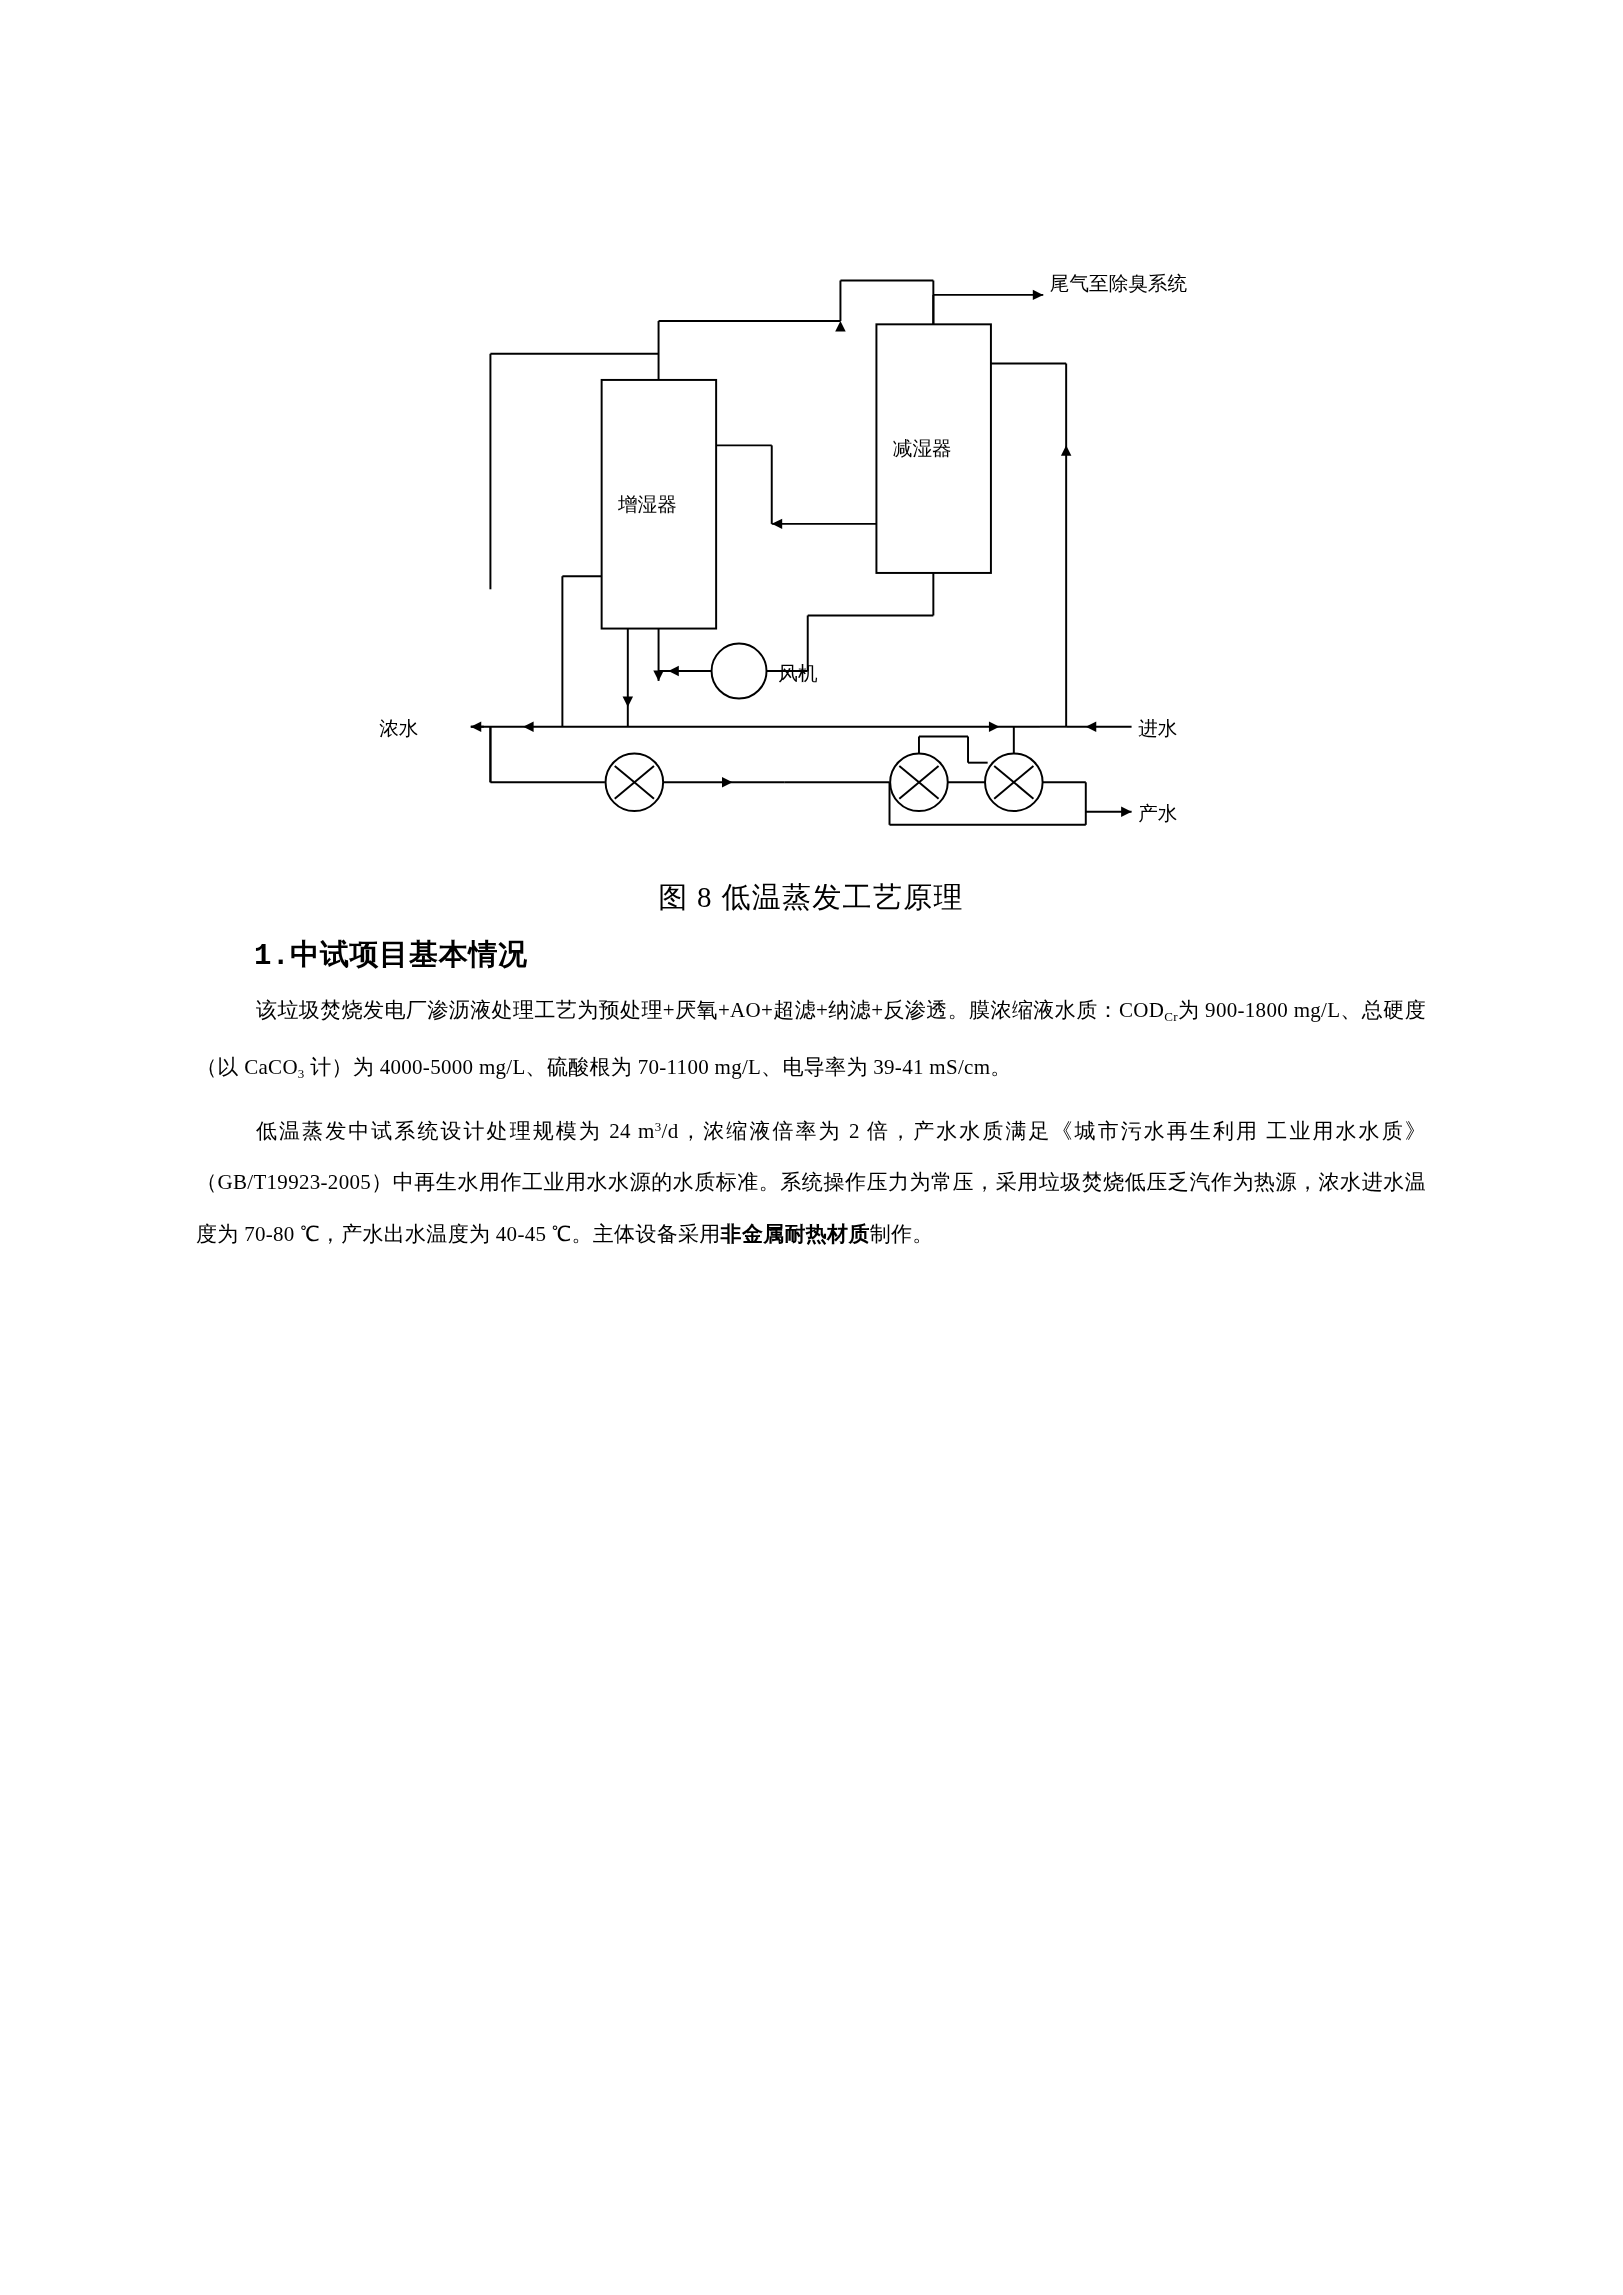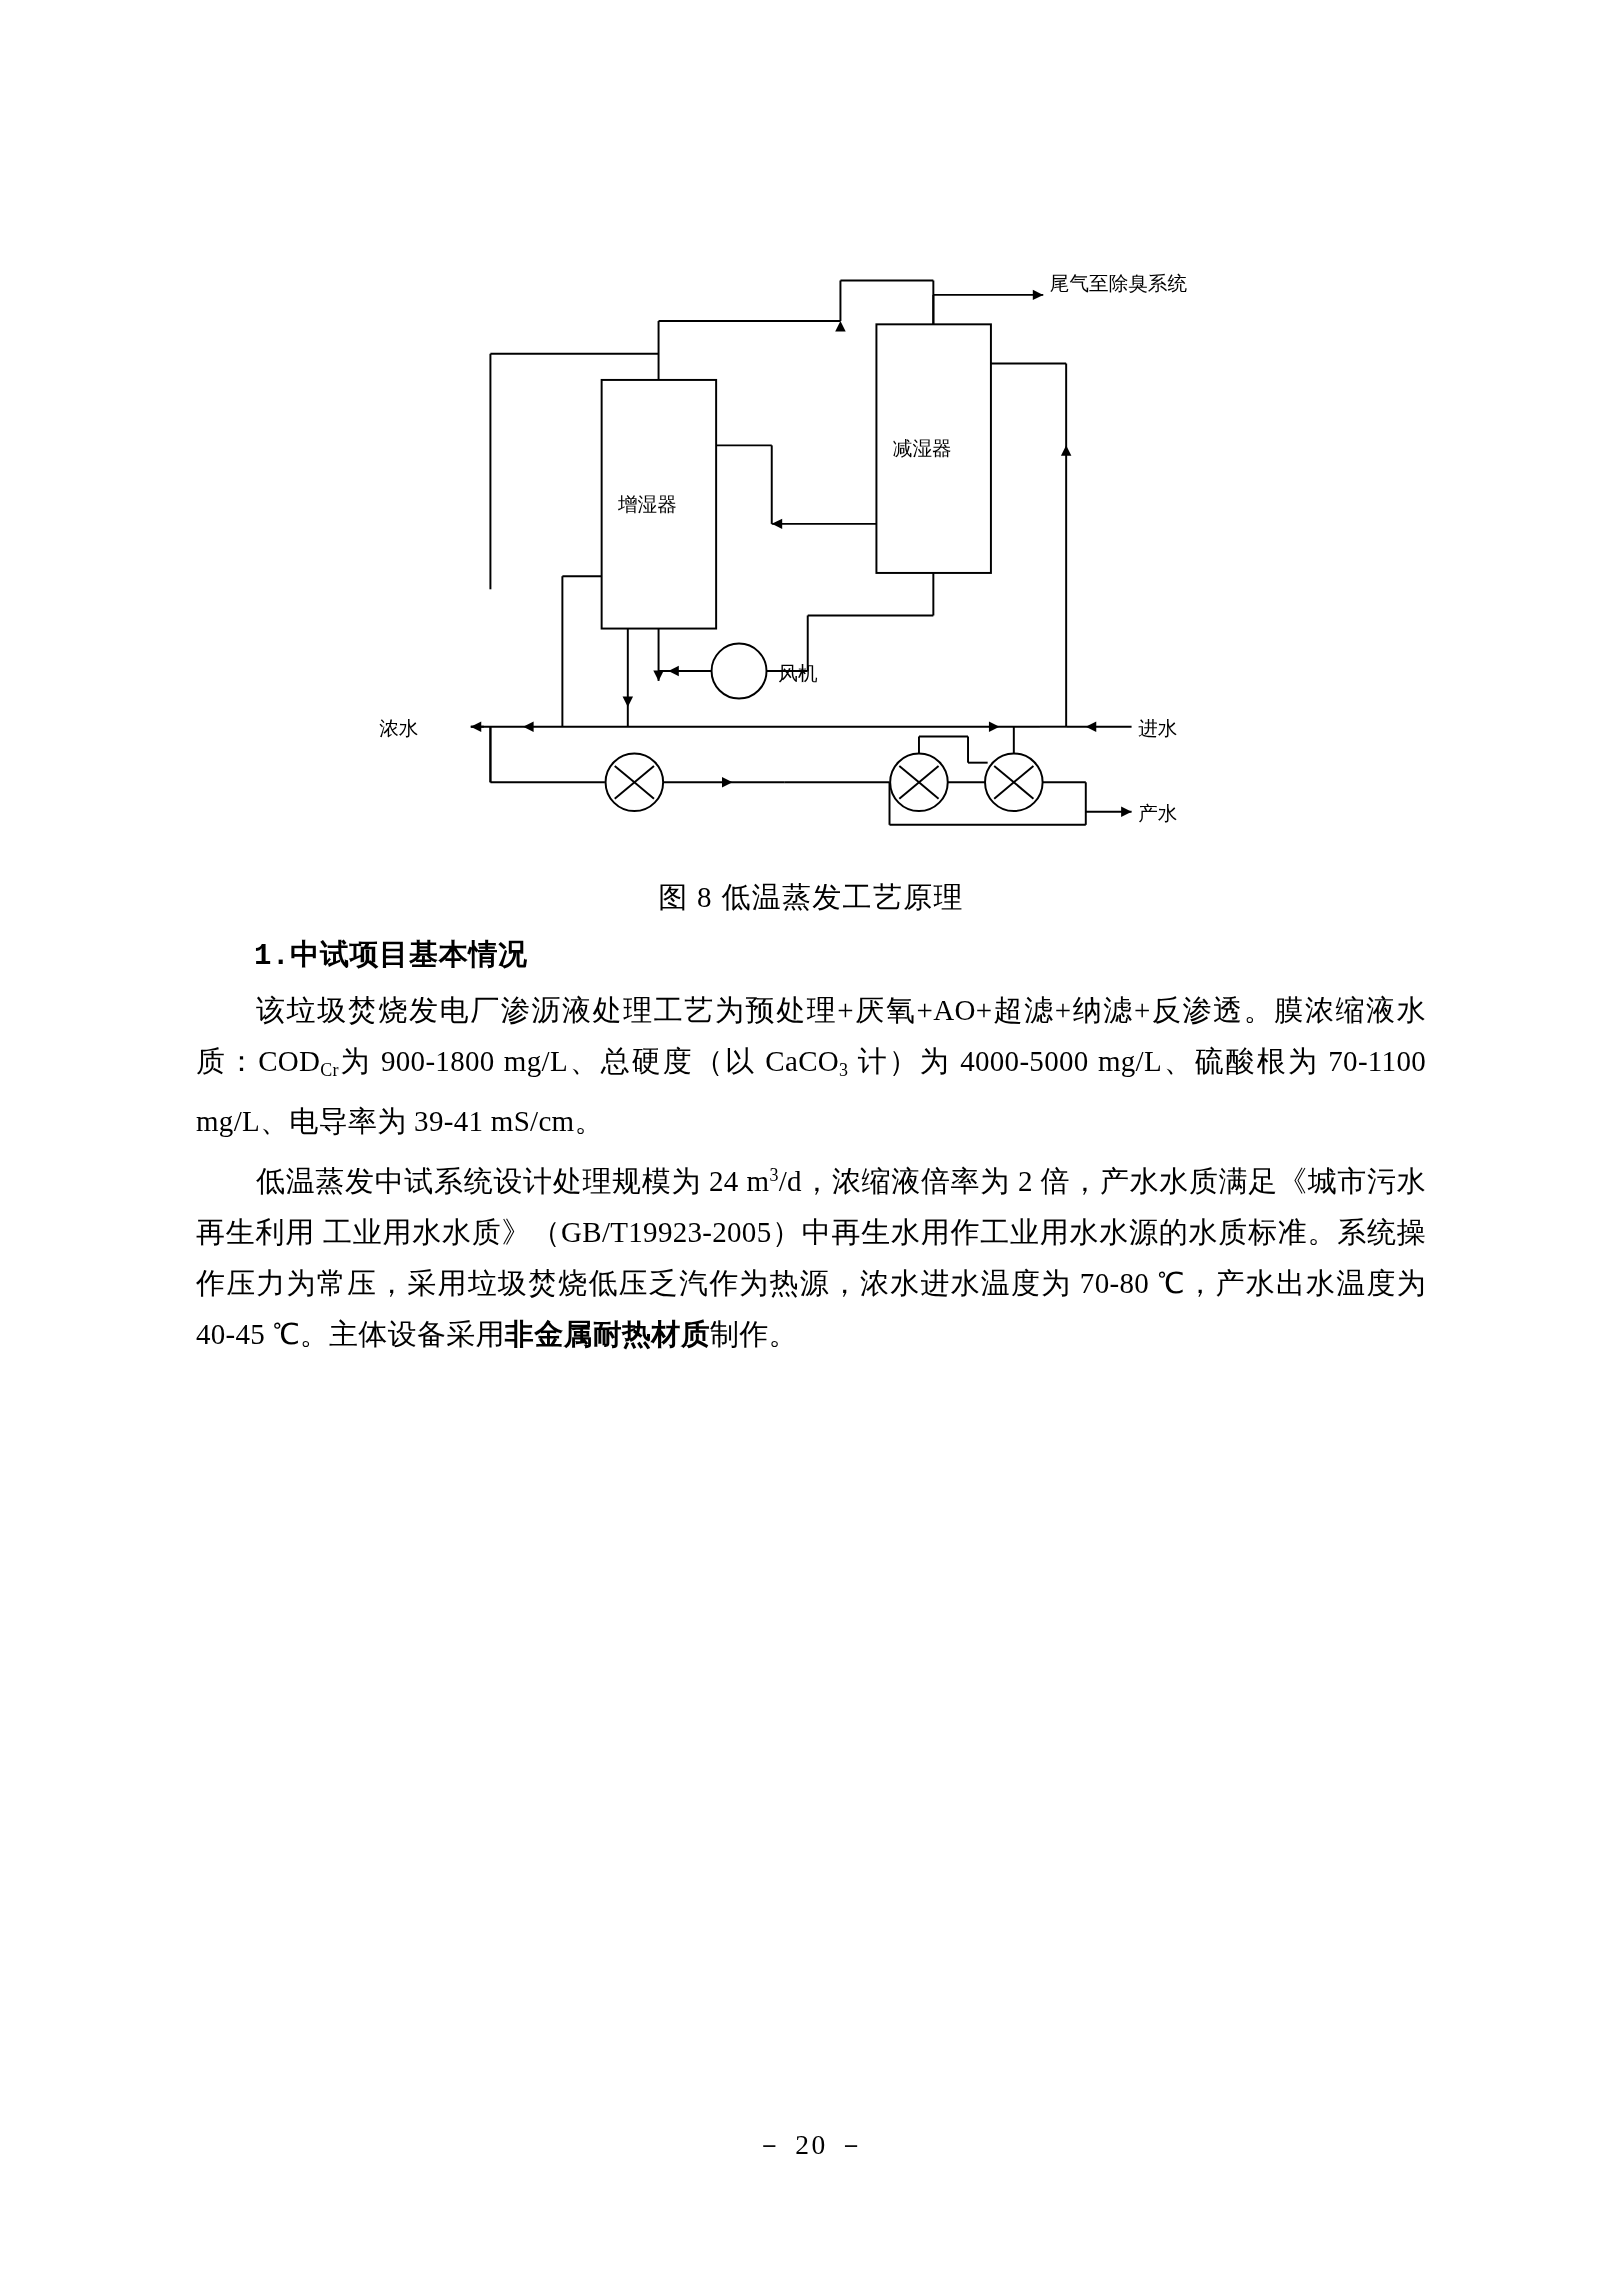--- a/index.html
+++ b/index.html
@@ -51,21 +51,21 @@
   
   .heading {
     font-size: 29px;
     font-weight: bold;
     font-family: Liberation Mono, monospace;
     text-indent: 58px;
     margin: 14.4px 0 10.5px 0;
     letter-spacing: 0.7px;
   }
   p.body {
-    font-size: 29px;
+    font-size: 21px;
     line-height: 51px;
     text-align: justify;
     text-justify: inter-ideograph;
     text-indent: 60px;
     margin: 0 0 2.6px 0;
     letter-spacing: 0.3px;
   }
   .bold {
     font-weight: bold;
     font-family: "Liberation Sans", sans-serif;
@@ -224,16 +224,15 @@
     <div class="heading">1.中试项目基本情况</div>
 
     <p class="body">该垃圾焚烧发电厂渗沥液处理工艺为预处理+厌氧+AO+超滤+纳滤+反渗透。膜浓缩液水质：COD<sub>Cr</sub>为 900-1800 mg/L、总硬度（以 CaCO<sub>3</sub> 计）为 4000-5000 mg/L、硫酸根为 70-1100 mg/L、电导率为 39-41 mS/cm。</p>
 
     <p class="body">低温蒸发中试系统设计处理规模为 24 m<sup>3</sup>/d，浓缩液倍率为 2 倍，产水水质满足《城市污水再生利用 工业用水水质》（GB/T19923-2005）中再生水用作工业用水水源的水质标准。系统操作压力为常压，采用垃圾焚烧低压乏汽作为热源，浓水进水温度为 70-80 ℃，产水出水温度为 40-45 ℃。主体设备采用<span class="bold">非金属耐热材质</span>制作。</p>
 
 
 
   </div>
 
-  <div class="footer">－ 20 －</div>
 
 </div>
 
 
 </body></html>

